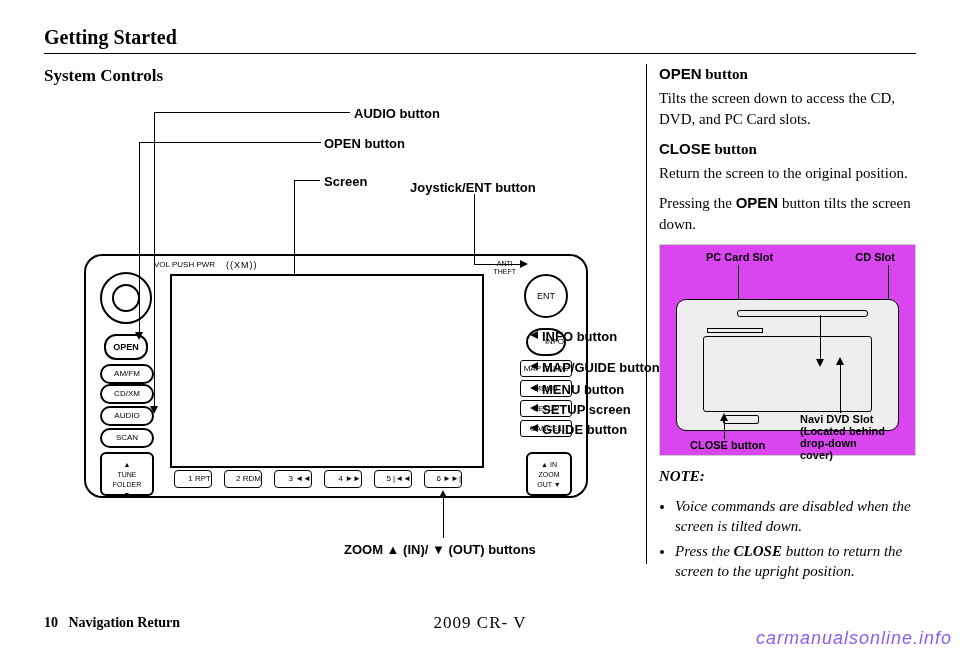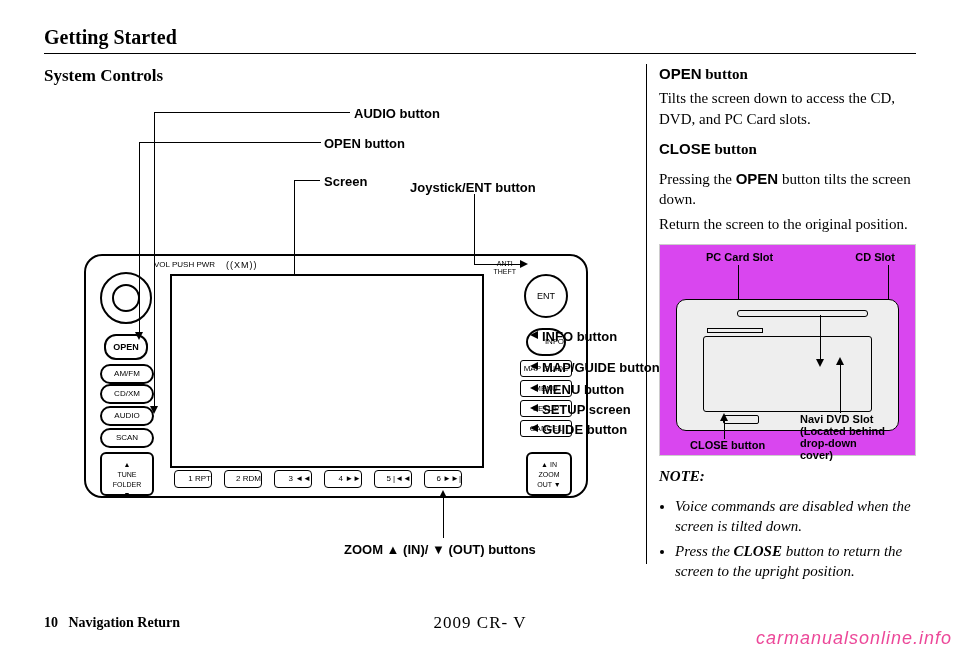--- a/index.html
+++ b/index.html
@@ -43,21 +43,21 @@
   .fig2 .slot{position:absolute;left:60px;right:30px;height:5px;border:1px solid #000;border-radius:3px}
   .fig2 .pcline{position:absolute;left:30px;top:28px;width:54px;height:3px;border:1px solid #000}
   .fig2 .scr2{position:absolute;left:26px;right:26px;top:36px;bottom:18px;border:1.5px solid #000;border-radius:3px}
   .fig2 .close{position:absolute;left:46px;bottom:6px;width:34px;height:7px;border:1px solid #000;border-radius:2px}
   .fig2l{position:absolute;font:11px Arial;font-weight:bold}
   ul.note{margin:4px 0 0 16px;padding:0}
   ul.note li{margin-bottom:4px}
   .foot{position:absolute;left:44px;bottom:24px;font-size:14px}
   .foot b{font-weight:bold}
   .model{position:absolute;left:0;right:0;bottom:22px;text-align:center;font-size:17px;letter-spacing:1px}
-  .water{position:absolute;right:8px;bottom:6px;color:#ec4899;font:italic 18px Arial;letter-spacing:1px}
+  .water{position:absolute;right:8px;bottom:6px;color:#8b5cf6;font:italic 18px Arial;letter-spacing:1px}
 </style>
 </head>
 <body>
 
 <div class="page">
   <div class="hdr">Getting Started</div>
 
   <div class="cols">
 
     <div class="lcol">
@@ -141,25 +141,25 @@
       <p>
         <span class="term">OPEN</span>
         <b>button</b>
       </p>
       <p style="margin-top:-6px">Tilts the screen down to access the CD, DVD, and PC Card slots.</p>
 
       <p>
         <span class="term">CLOSE</span>
         <b>button</b>
       </p>
+      <p style="margin-top:-6px">Return the screen to the original position.</p>
+
       <p>
         <span>Pressing the </span><span class="term">OPEN</span><span> button tilts the screen down.</span>
       </p>
-
-      <p style="margin-top:-6px">Return the screen to the original position.</p>
 
       <div class="fig2">
         <div class="fig2l" style="left:46px;top:6px">PC Card Slot</div>
         <div class="fig2l" style="right:20px;top:6px">CD Slot</div>
         <div class="arrow" style="left:78px;top:20px;width:1px;height:56px"></div>
         <div class="tri down" style="left:74px;top:76px"></div>
         <div class="arrow" style="left:228px;top:20px;width:1px;height:38px"></div>
         <div class="tri down" style="left:224px;top:58px"></div>
 
         <div class="unit2">

